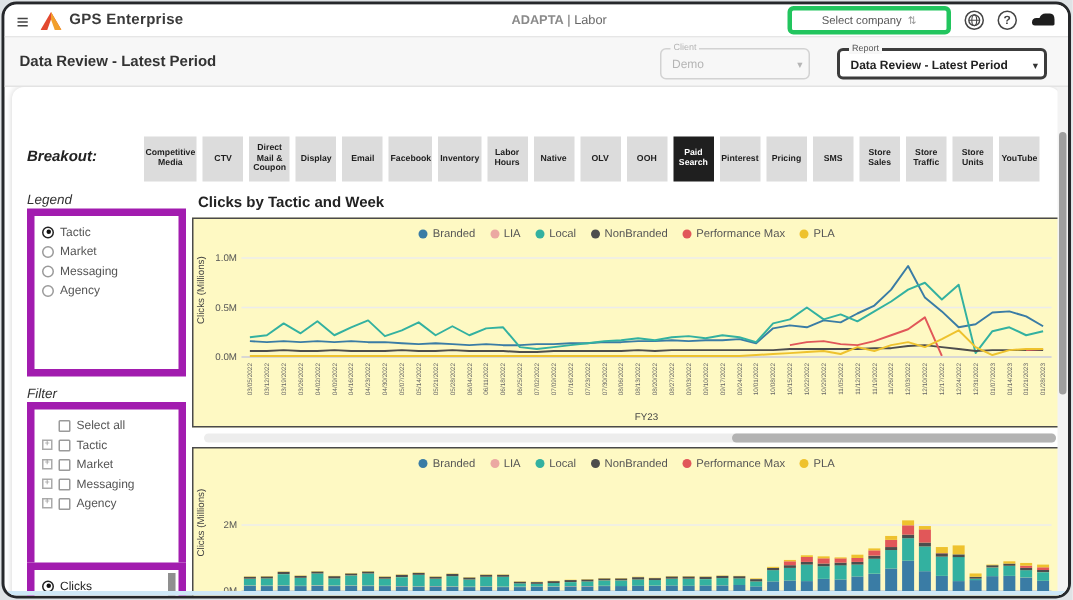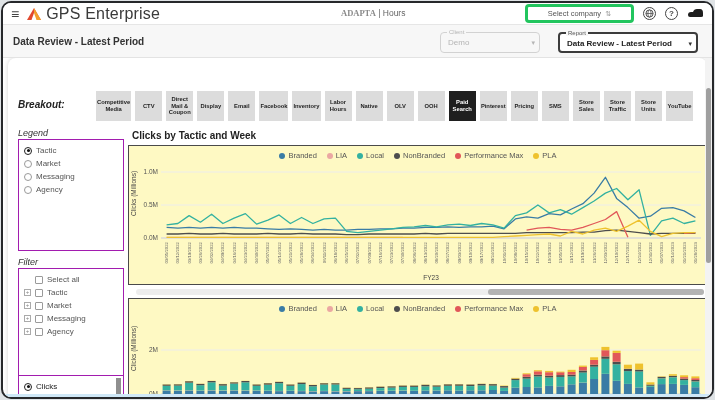--- a/index.html
+++ b/index.html
@@ -5,23 +5,23 @@
   * { box-sizing: border-box; margin: 0; padding: 0; }
   html,body { width:715px; height:400px; overflow:hidden; background:#dfe3e6;
     font-family:"Liberation Sans", sans-serif; }
   .frame { position:relative; width:713px; height:398px; margin:1px;
     border:2px solid #26282b; border-radius:10px; overflow:hidden; background:#fff; }
   
   .topbar { position:absolute; top:0; left:0; right:0; height:22px; background:#fff;
     border-bottom:1px solid #e6e6e6; display:flex; align-items:center; padding:0 8px; z-index:30; }
   .hamburger { font-size:14px; color:#444; margin-right:8px; line-height:1; cursor:pointer; }
   .logo { width:14px; height:12px; margin-right:5px; }
-  .appname { font-size:16px; font-weight:400; color:#3a3a3a; letter-spacing:.2px; }
+  .appname { font-size:10px; font-weight:700; color:#3a3a3a; letter-spacing:.2px; }
   .topbar-center { position:absolute; left:338px; top:5px; font-size:8.5px; color:#666; }
-  .topbar-center b { color:#8a8a8a; font-weight:700;font-family:Liberation Serif, serif; }
+  .topbar-center b { color:#8a8a8a; font-weight:700; }
   .topbar-right { margin-left:auto; display:flex; align-items:center; gap:9px; }
   .select-company { border:3px solid #22c55e; border-radius:4px; padding:2px 20px; font-size:7.5px;
     color:#555; background:#fff; display:flex; gap:4px; align-items:center; }
   .circle-icon { width:13px; height:13px; border:1.2px solid #444; border-radius:50%;
     display:flex; align-items:center; justify-content:center; font-size:8px; color:#444; font-weight:700; }
   
   .subheader { position:absolute; top:22px; left:0; right:0; height:33px; background:#f7f7f7;
     border-bottom:1px solid #e3e3e3; z-index:25; }
   .page-title { position:absolute; left:10px; top:11px; font-size:10px; font-weight:700; color:#333; }
   .mselect { position:absolute; height:21px; border-radius:4px; background:transparent;margin-left:12px; }
@@ -50,21 +50,21 @@
   .breakout-label { position:absolute; left:10px; top:41px; font-size:10px; font-weight:700;
     font-style:italic; color:#222; }
   .breakout-row { position:absolute; left:88px; right:14px; top:33px; height:30px;
     display:flex; gap:4px; }
   .bk-btn { flex:1 1 0; background:#dcdcdc; color:#1e1e1e; font-size:5.8px; font-weight:700;
     display:flex; align-items:center; justify-content:center; text-align:center;
     line-height:1.2; padding:1px 1px; cursor:pointer; }
   .bk-btn.selected { background:#1f1f1f; color:#fff; }
   
   .group-label { position:absolute; left:10px; font-size:9px; font-style:italic; color:#333; }
-  .side-box { position:absolute; left:10px; width:106px; border:1px solid #a21caf; background:#fff;
+  .side-box { position:absolute; left:10px; width:106px; border:5px solid #a21caf; background:#fff;
     padding:4px 3px; overflow:hidden; }
   .opt-row { display:flex; align-items:center; gap:4px; padding:2px 2px; font-size:8px; color:#555; }
   .radio { width:8px; height:8px; border:1px solid #9a9a9a; border-radius:50%; flex:0 0 auto;
     position:relative; background:#fff; }
   .radio.sel { border-color:#222; }
   .radio.sel::after { content:""; position:absolute; inset:1.5px; background:#111; border-radius:50%; }
   .chk { width:8px; height:8px; border:1px solid #9a9a9a; border-radius:1px; flex:0 0 auto; background:#fff; }
   .expander { width:7px; height:7px; border:1px solid #aaa; font-size:6px; line-height:5px;
     text-align:center; color:#888; flex:0 0 auto; }
   .expander.none { border:none; }
@@ -98,21 +98,21 @@
     <span class="hamburger">≡</span>
     <svg class="logo" viewBox="0 0 14 12">
       <polygon points="7,0 14,12 0,12" fill="#e2492f"></polygon>
       <polygon points="7,0 14,12 7,12" fill="#f2a02c"></polygon>
       <polygon points="7,5 9.5,12 4.5,12" fill="#ffffff"></polygon>
     </svg>
     <span class="appname">GPS Enterprise</span>
     <span class="topbar-center">
       <b>ADAPTA</b>
       <span>|</span>
-      <span>Hours</span>
+      <span>Labor</span>
     </span>
     <span class="topbar-right">
       <span class="select-company">
         <span>Select company</span>
         <span style="font-size:7px;color:#999;">⇅</span>
       </span>
       <span class="circle-icon">
         <svg width="9" height="9" viewBox="0 0 10 10">
             <circle cx="5" cy="5" r="4" fill="none" stroke="#444" stroke-width="1"></circle>
             <ellipse cx="5" cy="5" rx="1.8" ry="4" fill="none" stroke="#444" stroke-width="0.8"></ellipse>

